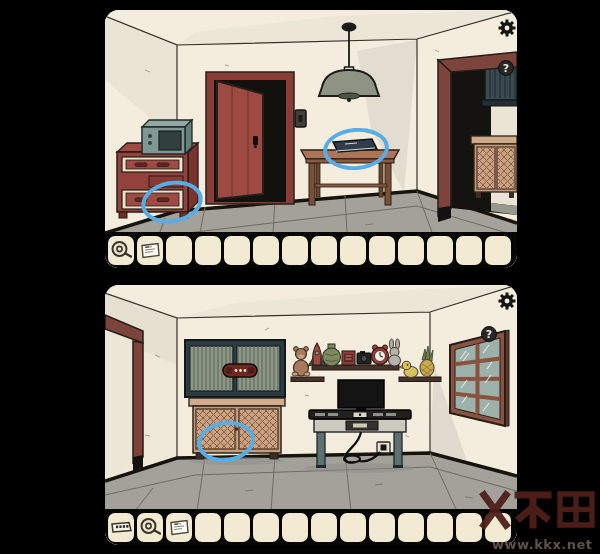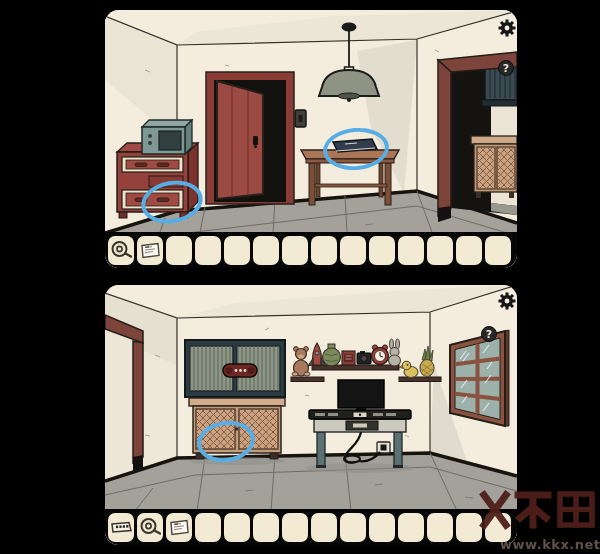--- a/index.html
+++ b/index.html
@@ -12,21 +12,21 @@
   .slotbar{position:absolute;left:0;right:0;bottom:0;height:36px;background:#060606;
            display:flex;align-items:center;gap:3px;padding:0 3px;}
   .slot{width:26px;height:29px;background:#f2ead3;border-radius:7px;flex:0 0 auto;
         display:flex;align-items:center;justify-content:center;}
   .gear{position:absolute;width:20px;height:20px;}
   .help{position:absolute;width:16px;height:16px;border-radius:50%;background:#282828;
         color:#efe9da;font-size:11px;font-weight:bold;display:flex;align-items:center;
         justify-content:center;border:1.5px solid #0c0c0c;box-sizing:border-box;line-height:1;}
   .hint{position:absolute;border:4px solid #57aee6;border-radius:50%;}
   #watermark{position:absolute;left:476px;top:485px;width:124px;height:68px;z-index:5;}
-  #watermark .url{position:absolute;left:24px;top:52px;font-size:13px;font-weight:bold;
+  #watermark .url{position:absolute;left:16px;top:52px;font-size:13px;font-weight:bold;
                   color:#60514b;letter-spacing:.5px;white-space:nowrap;}
 </style>
 </head>
 <body>
 
 <div id="stage">
 
   <div class="panel" id="panel-top">
     <svg class="scene" width="412" height="258" viewBox="0 0 412 258">
       <defs>

